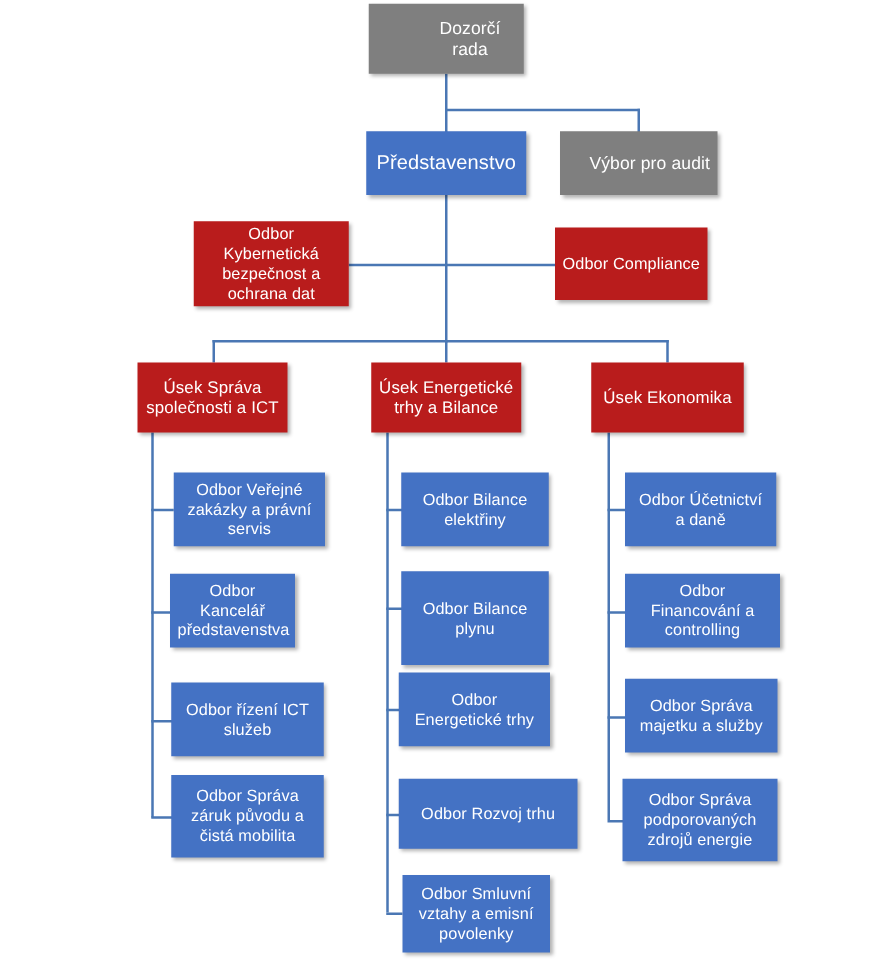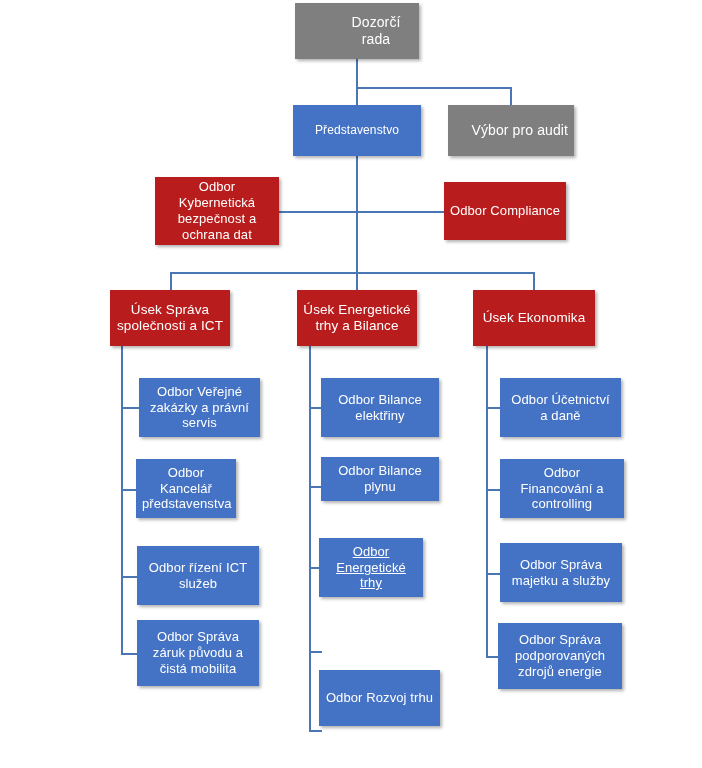--- a/index.html
+++ b/index.html
@@ -39,21 +39,21 @@
     box-shadow: 2px 2px 3px rgba(0,0,0,0.30);
     letter-spacing: 0.1px;
   }
   .node span { display: block; width: 100%; }
 
   .node.gray  { background: #7f7f7f; }
   .node.blue  { background: #4472c4; }
   .node.green { background: #b91c1c; }
 
   .node.root   { font-size: 14px; padding-left: 44px; }
-  .node.board  { font-size: 12px; }
+  .node.board  { font-size: 16px; }
   .node.audit  { font-size: 14px; }
   .node.div    { font-size: 13.5px; }
   .node.dept   { font-size: 13px; }
   .node.assist { font-size: 13px; }
 </style>
 </head>
 <body>
 
 <div id="chart-canvas">
 
@@ -132,28 +132,31 @@
   <div class="node blue dept" style="left:137px; top:546px; width:122px; height:59px;">
     <span>Odbor řízení ICT služeb</span>
   </div>
   <div class="node blue dept" style="left:137px; top:620px; width:122px; height:66px;">
     <span>Odbor Správa záruk původu a čistá mobilita</span>
   </div>
 
   <div class="node blue dept" style="left:321px; top:378px; width:118px; height:59px;">
     <span>Odbor Bilance elektřiny</span>
   </div>
-  <div class="node blue dept" style="left:321px; top:457px; width:118px; height:44px;">
+  <div class="node blue dept" style="left:321px; top:457px; width:118px; height:75px;">
     <span>Odbor Bilance plynu</span>
   </div>
-  <div class="node blue dept" style="left:319px; top:538px; width:104px; height:59px;text-decoration:underline;">
+  <div class="node blue dept" style="left:319px; top:538px; width:121px; height:59px;">
     <span>Odbor Energetické trhy</span>
   </div>
-  <div class="node blue dept" style="left:319px; top:623px; width:121px; height:56px;margin-top:47px;">
+  <div class="node blue dept" style="left:319px; top:623px; width:143px; height:56px;">
     <span>Odbor Rozvoj trhu</span>
+  </div>
+  <div class="node blue dept" style="left:322px; top:700px; width:118px; height:62px;">
+    <span>Odbor Smluvní vztahy a emisní povolenky</span>
   </div>
 
   <div class="node blue dept" style="left:500px; top:378px; width:121px; height:59px;">
     <span>Odbor Účetnictví a daně</span>
   </div>
   <div class="node blue dept" style="left:500px; top:459px; width:124px; height:59px;">
     <span>Odbor Financování a controlling</span>
   </div>
   <div class="node blue dept" style="left:500px; top:543px; width:122px; height:59px;">
     <span>Odbor Správa majetku a služby</span>

